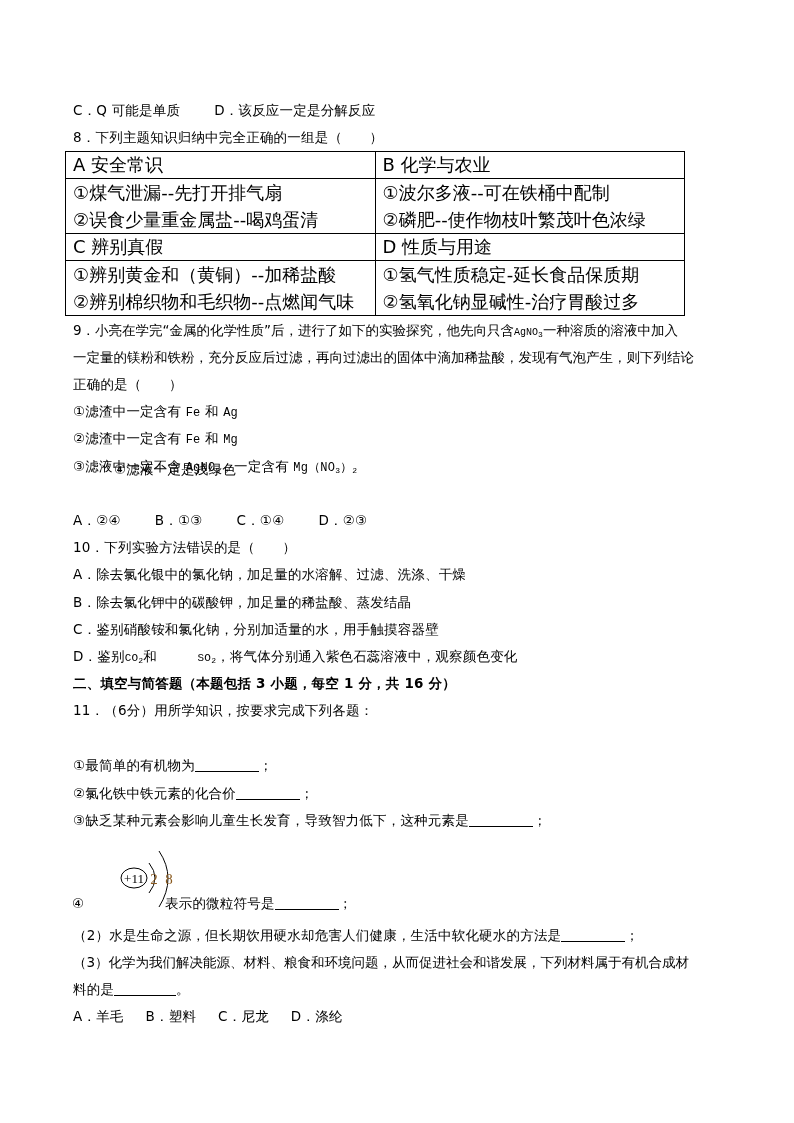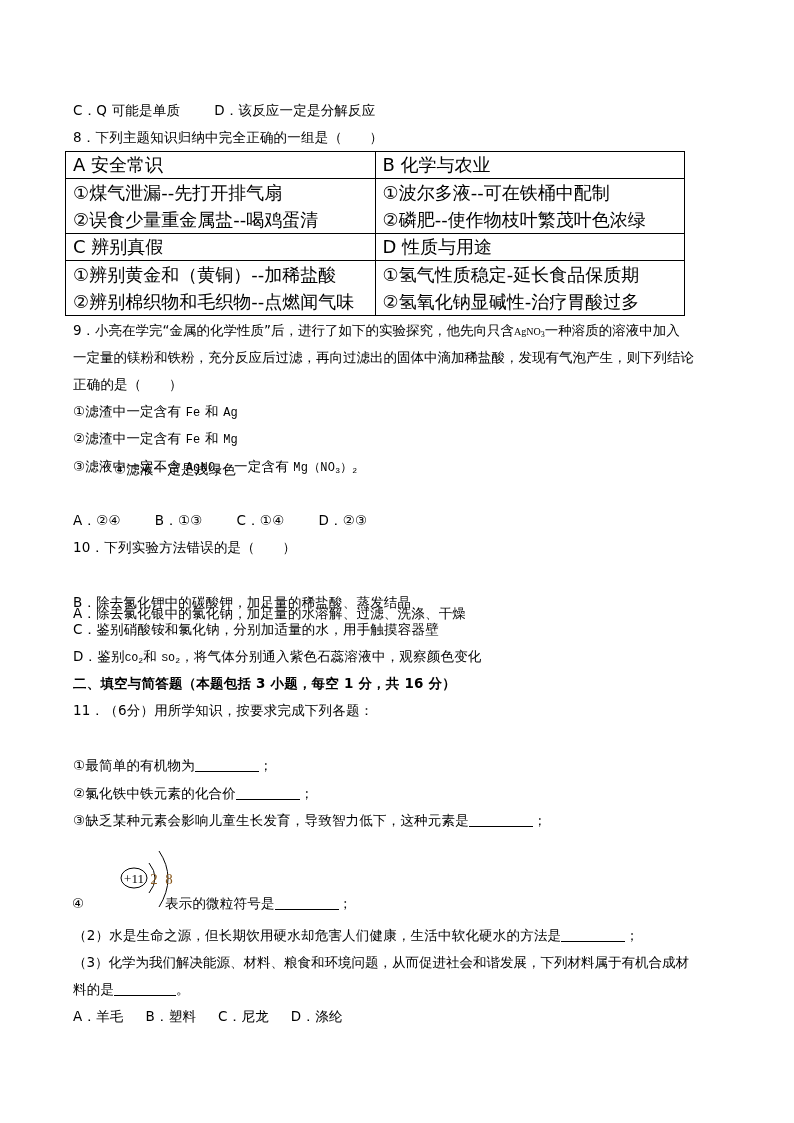--- a/index.html
+++ b/index.html
@@ -60,21 +60,21 @@
       </td>
       <td class="body">
         <div>①氢气性质稳定-延长食品保质期</div>
         <div>②氢氧化钠显碱性-治疗胃酸过多</div>
       </td>
     </tr>
   </tbody>
     </table>
 
   <div class="line" style="top:320px; letter-spacing:0;">
-    <span>9．小亮在学完“金属的化学性质”后，进行了如下的实验探究，他先向只含</span><span class="small" style="font-family:Liberation Serif, serif;text-align:center;"><span>AgNO</span><sub>3</sub></span><span>一种溶质的溶液中加入</span>
+    <span>9．小亮在学完“金属的化学性质”后，进行了如下的实验探究，他先向只含</span><span class="small" style="font-family:Liberation Mono, monospace;text-align:center;"><span>AgNO</span><sub>3</sub></span><span>一种溶质的溶液中加入</span>
   </div>
   <div class="line" style="top:347px; letter-spacing:0;">一定量的镁粉和铁粉，充分反应后过滤，再向过滤出的固体中滴加稀盐酸，发现有气泡产生，则下列结论</div>
   <div class="line" style="top:374px;">正确的是（　　）</div>
 
   <div class="line" style="top:401px;">
     <span>①滤渣中一定含有</span>
     <span class="mono">Fe</span>
     <span>和</span>
     <span class="mono">Ag</span>
   </div>
@@ -89,26 +89,26 @@
     <span class="mono"><span>AgNO</span><sub>3</sub></span><span>，一定含有</span>
     <span class="mono"><span>Mg（NO</span><sub>3</sub><span>）</span><sub>2</sub></span>
   </div>
   <div class="line" style="top:459px;margin-left:41px;">④滤液一定是浅绿色</div>
 
   <div class="line" style="top:510px;">
     <span>A．②④</span><span class="gap" style="width:34px"></span><span>B．①③</span><span class="gap" style="width:34px"></span><span>C．①④</span><span class="gap" style="width:34px"></span><span>D．②③</span>
   </div>
 
   <div class="line" style="top:537px;">10．下列实验方法错误的是（　　）</div>
-  <div class="line" style="top:564px;margin-top:39px;">A．除去氯化银中的氯化钠，加足量的水溶解、过滤、洗涤、干燥</div>
+  <div class="line" style="top:564px;">A．除去氯化银中的氯化钠，加足量的水溶解、过滤、洗涤、干燥</div>
   <div class="line" style="top:592px;">B．除去氯化钾中的碳酸钾，加足量的稀盐酸、蒸发结晶</div>
   <div class="line" style="top:619px;">C．鉴别硝酸铵和氯化钠，分别加适量的水，用手触摸容器壁</div>
   <div class="line" style="top:646px;">
     <span>D．鉴别</span><span class="mono" style="font-size:11px;"><span>CO</span><sub>2</sub></span><span>和</span>
-    <span class="mono" style="font-size:11px;"><span>SO</span><sub>2</sub></span><span>，将气体分别通入紫色石蕊溶液中，观察颜色变化</span>
+    <span class="mono" style="font-size:11px;margin-left:36px;"><span>SO</span><sub>2</sub></span><span>，将气体分别通入紫色石蕊溶液中，观察颜色变化</span>
   </div>
 
   <div class="line bold" style="top:673px;">二、填空与简答题（本题包括 3 小题，每空 1 分，共 16 分）</div>
 
   <div class="line" style="top:700px;">11．（6分）用所学知识，按要求完成下列各题：</div>
 
   <div class="line" style="top:755px;">
     <span>①最简单的有机物为</span><span class="blank" style="width:64px;"></span><span>；</span>
   </div>
   <div class="line" style="top:783px;">

